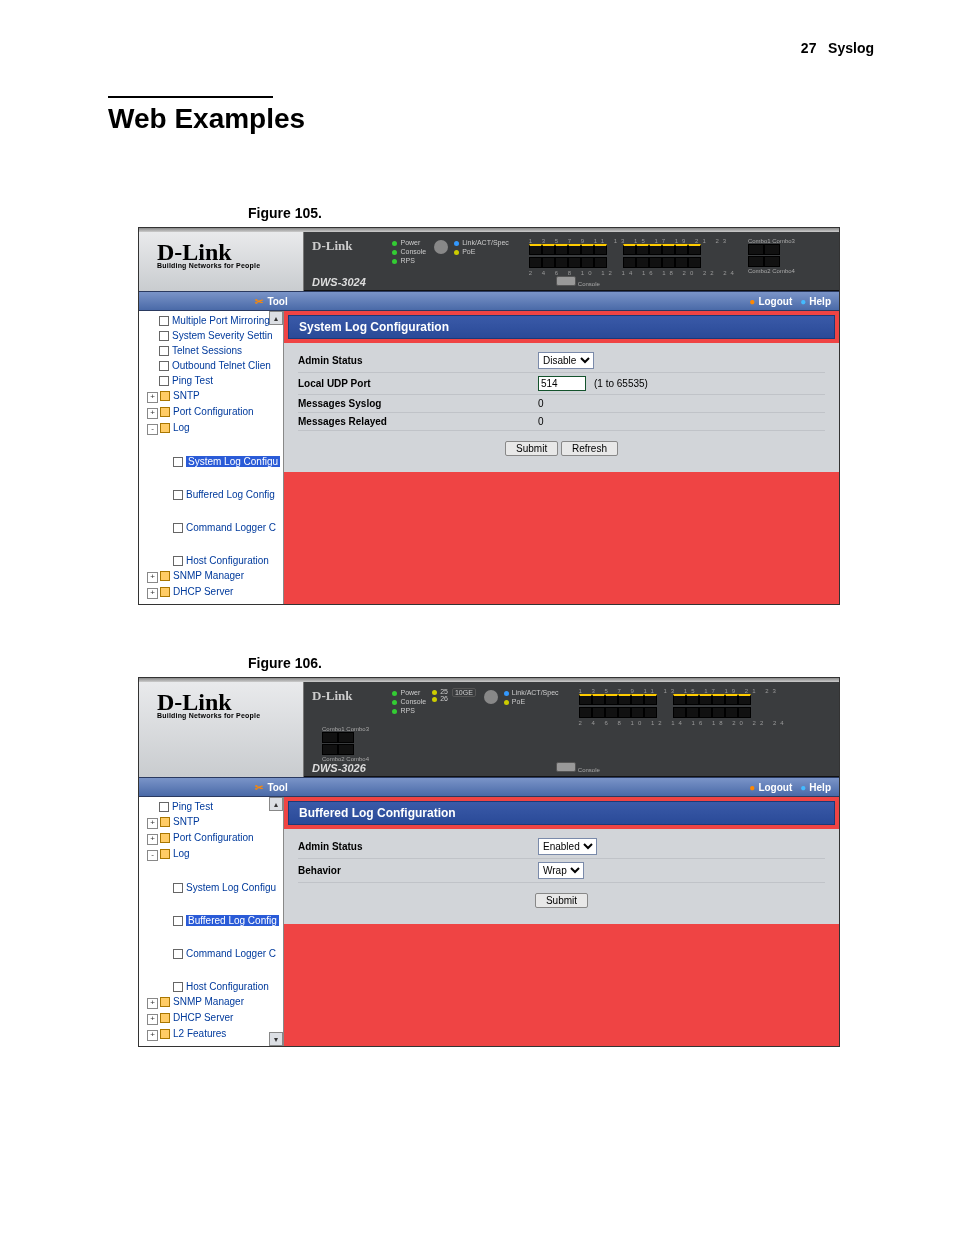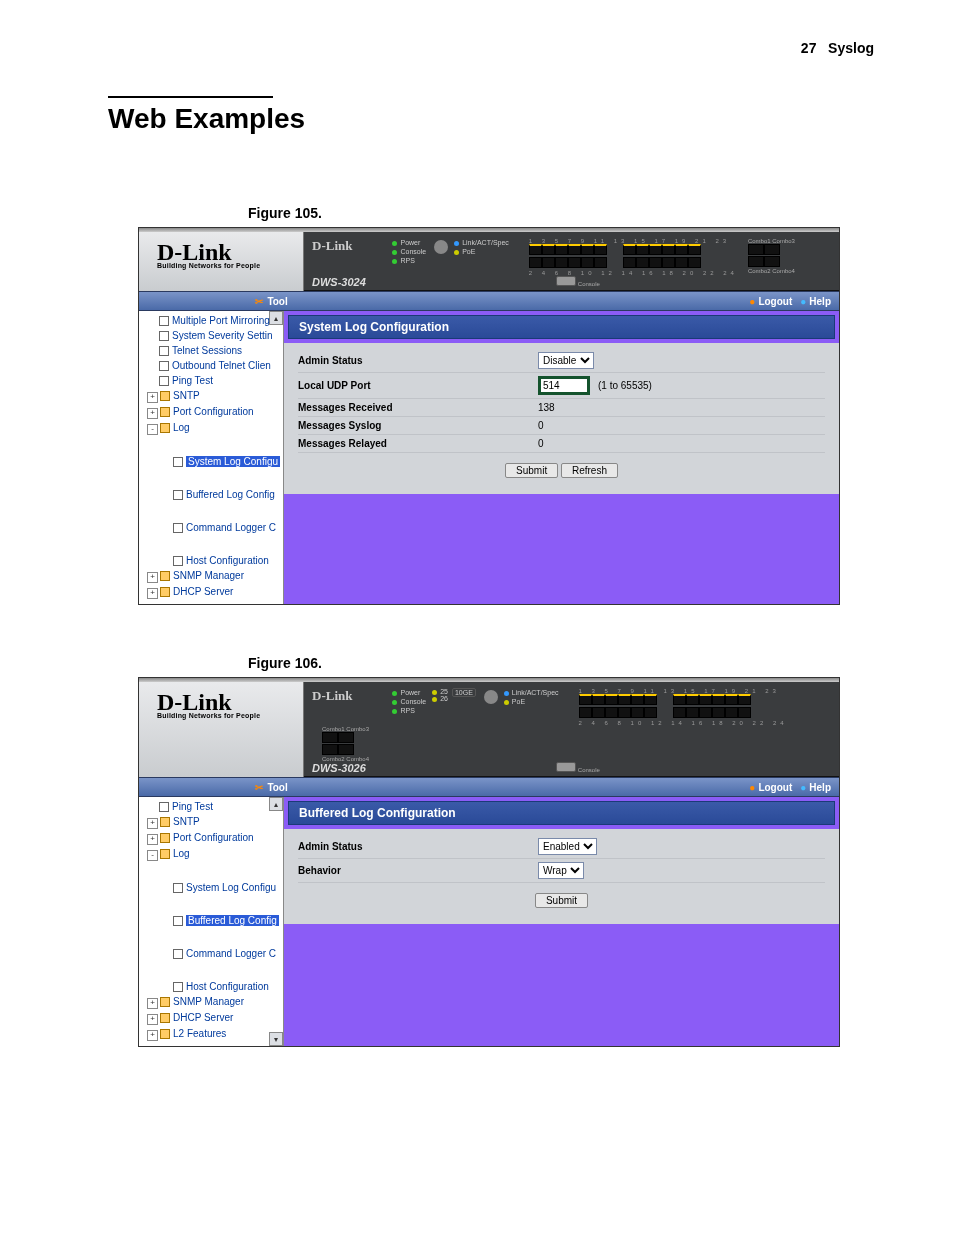--- a/index.html
+++ b/index.html
@@ -110,21 +110,21 @@
   .tree-item.lvl2{ padding-left:16px;}
   .tree-item.lvl3{ padding-left:30px;margin-top:18px;}
   .tree-item.sel span.lbl{ background:#2a5bd7; color:#fff; padding:0 2px;}
   .ticon{ display:inline-block; width:10px; height:10px; margin-right:3px; vertical-align:middle;}
   .ticon.doc{ background:#fff; border:1px solid #666; box-sizing:border-box; }
   .ticon.folder{ background:#fc6; border:1px solid #a70; box-sizing:border-box; }
   .expander{ display:inline-block; width:9px; height:9px; border:1px solid #888; background:#fff; font-size:8px; line-height:8px; text-align:center; margin-right:2px; color:#333;}
 
   .content {
     flex:1;
-    background:#8b5cf6;
+    background:#ef4444;
     padding:0;
   }
   .panel-title {
     background: linear-gradient(#3a5aa8,#2a4a98);
     color:#fff;
     font-weight:bold;
     font-size:12px;
     padding:4px 10px;
     border:1px solid #1a3a78;
     margin:4px;
@@ -132,21 +132,21 @@
   .form-area{
     background:#d2d5d9;
     padding:6px 14px 12px 14px;
     font-size:10px;
   }
   .frow{ display:flex; align-items:center; padding:3px 0; border-bottom:1px solid #c0c3c8;gap:20px;}
   .frow:last-of-type{ border-bottom:none;}
   .flabel{ width:220px; font-weight:bold; color:#000; }
   .fval{ }
   select.fsel{ font-size:10px; background:#fff; border:1px solid #7a8aaa; height:17px;}
-  input.finput{ font-size:10px; width:42px; height:13px; border:3px solid #14532d; background:#fff; padding:0 2px;}
+  input.finput{ font-size:10px; width:42px; height:13px; border:1px solid #14532d; background:#fff; padding:0 2px;}
   .fhint{ margin-left:8px; color:#000;}
   .btnrow{ text-align:center; padding:10px 0 4px 0;}
   button.fbtn{
     font-size:10px; padding:1px 10px; background:#e8e8e8; border:1px solid #888; border-radius:2px; cursor:pointer;
   }
   .footer {
     text-align:right;
     font-size:20px;
     margin-top:220px;
   }
@@ -209,24 +209,20 @@
               <div class="form-area">
                 <div class="frow">
                   <div class="flabel">Admin Status</div>
                   <div class="fval"><select class="fsel"><option>Disable</option></select></div>
                 </div>
                 <div class="frow">
                   <div class="flabel">Local UDP Port</div>
                   <div class="fval"><input class="finput" value="514" style=""><span class="fhint">(1 to 65535)</span></div>
                 </div>
                 <div class="frow">
-                  <div class="flabel">Messages Received</div>
-                  <div class="fval"><span>138</span></div>
-                </div>
-                <div class="frow">
                   <div class="flabel">Messages Syslog</div>
                   <div class="fval"><span>0</span></div>
                 </div>
                 <div class="frow">
                   <div class="flabel">Messages Relayed</div>
                   <div class="fval"><span>0</span></div>
                 </div>
                 <div class="btnrow"><button class="fbtn">Submit</button> <button class="fbtn">Refresh</button> </div>
               </div>
             </div>

